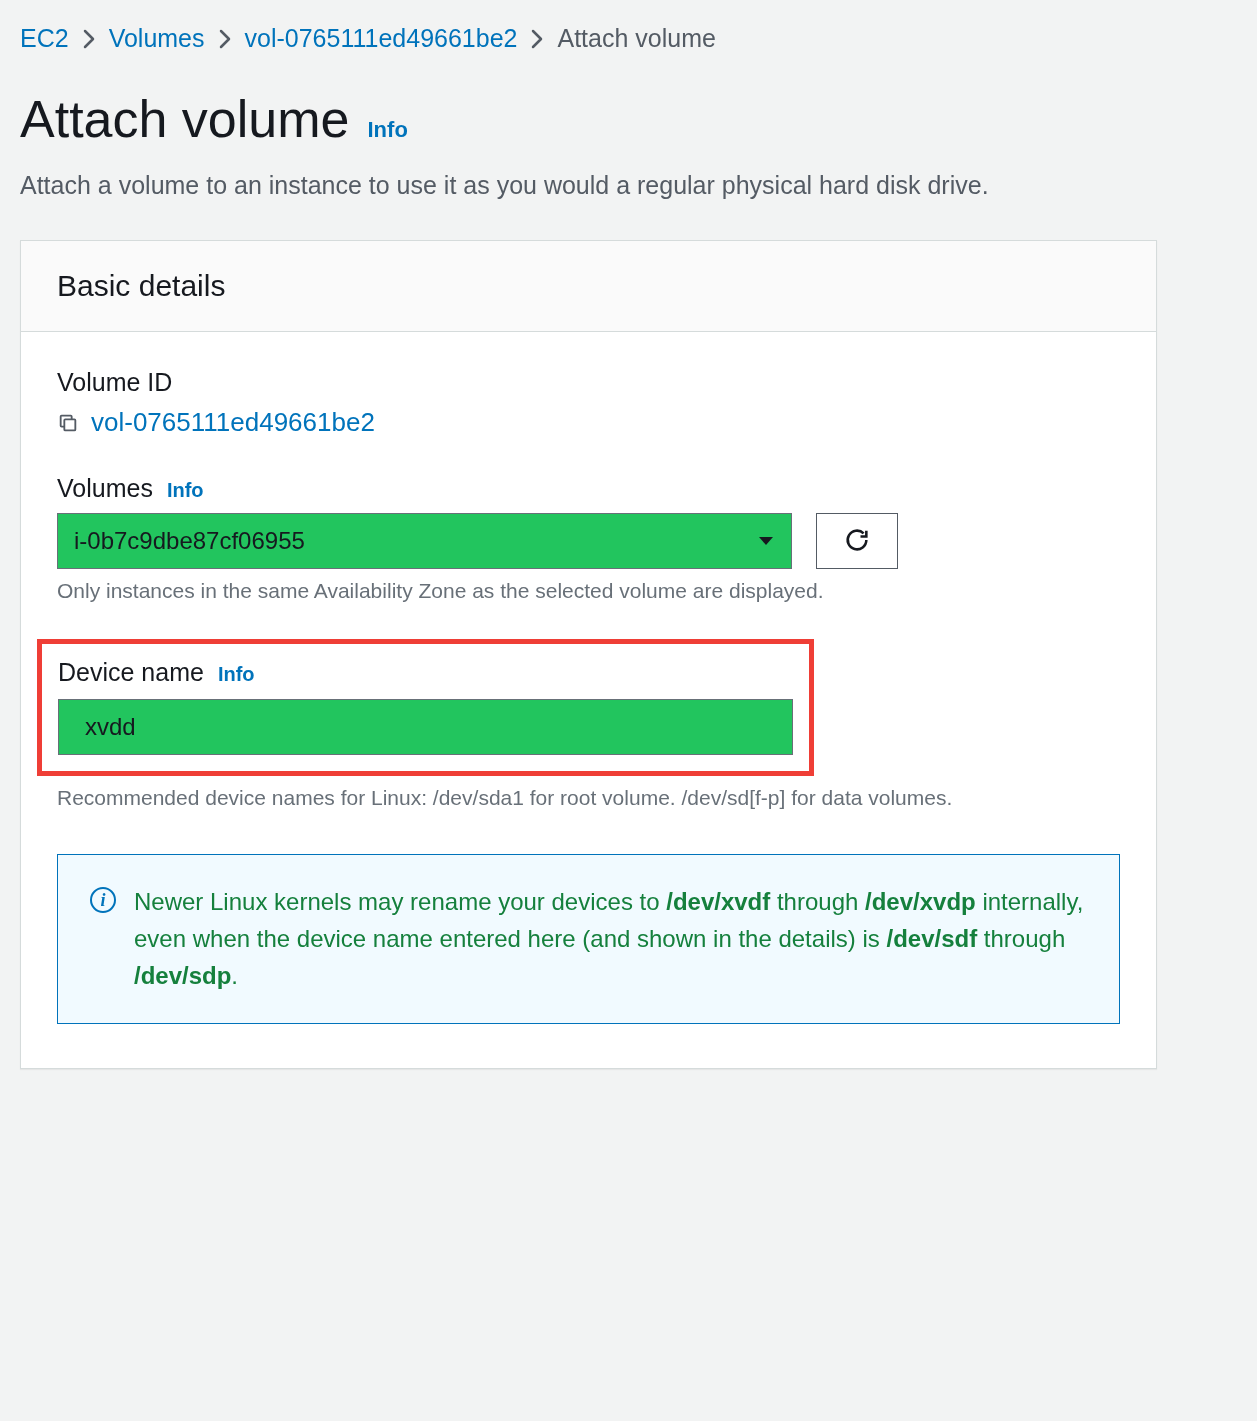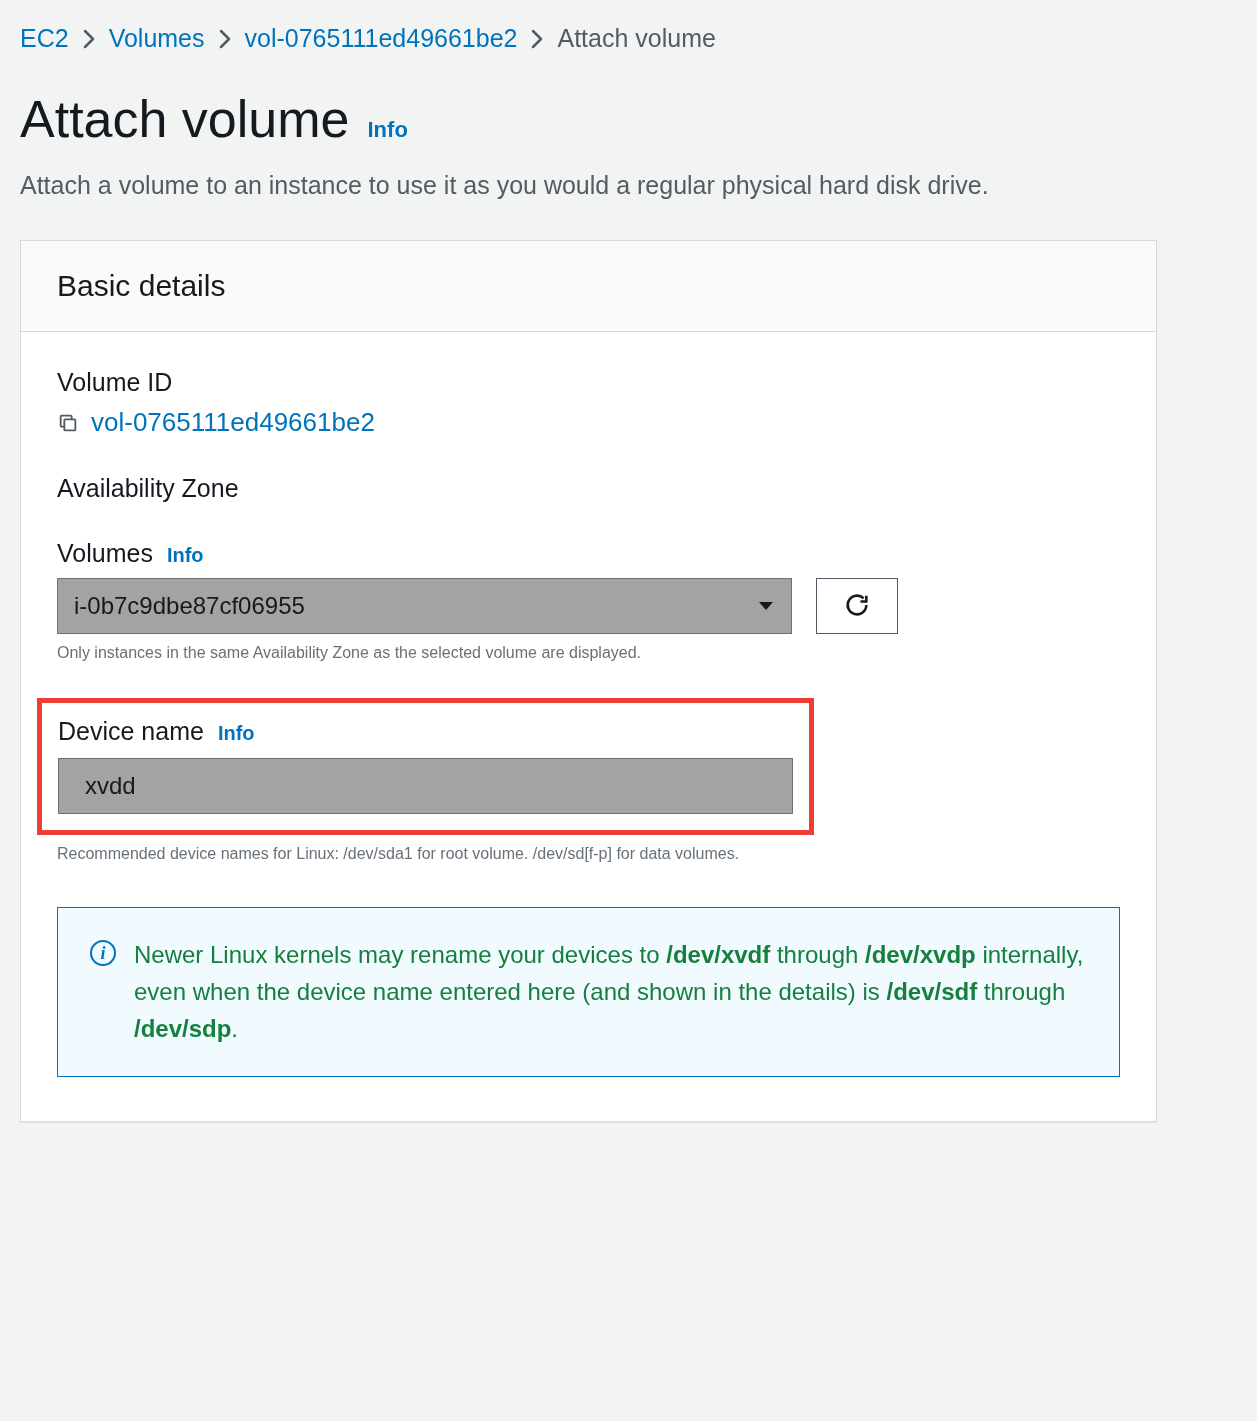--- a/index.html
+++ b/index.html
@@ -120,21 +120,21 @@
     position: relative;
     flex: 0 0 735px;
     max-width: 735px;
   }
   .select-input, .text-input {
     width: 100%;
     height: 56px;
     font-size: 24px;
     padding: 8px 48px 8px 16px;
     border: 1px solid #687078;
-    background: #a3a3a3;
+    background: #22c55e;
     color: #16191f;
     outline: none;
     font-family: inherit;
   }
   .text-input {
     padding-right: 16px;
     padding-left: 26px;
   }
   .select-caret {
     position: absolute;
@@ -155,21 +155,21 @@
     cursor: pointer;
   }
   .refresh-btn svg {
     width: 28px; height: 28px;
     stroke: #16191f;
     fill: none;
     stroke-width: 2.2;
   }
 
   .helper-text {
-    font-size: 16px;
+    font-size: 21px;
     color: #687078;
     margin-top: 10px;
   }
 
   .highlight-box {
     border: 5px solid #ef3e36;
     padding: 14px 16px 16px 16px;
     display: inline-block;
     margin-left: -20px;
   }
@@ -256,21 +256,20 @@
             <svg viewBox="0 0 24 24">
                 <rect x="8" y="8" width="12" height="12" rx="1"></rect>
                 <path d="M16 8 V5 a1 1 0 0 0 -1 -1 H5 a1 1 0 0 0 -1 1 v10 a1 1 0 0 0 1 1 h3"></path>
               </svg>
           </span>
           <a href="#" class="value-link">vol-0765111ed49661be2</a>
         </div>
       </div>
 
       <div class="field">
-        <div class="field-label">Availability Zone</div>
       </div>
 
       <div class="field">
         <div class="field-label">
           <span>Volumes</span>
           <a href="#" class="info-link-small">Info</a>
         </div>
         <div class="control-row">
           <div class="select-wrap">
             <input class="select-input" readonly="" value="i-0b7c9dbe87cf06955" style="">

